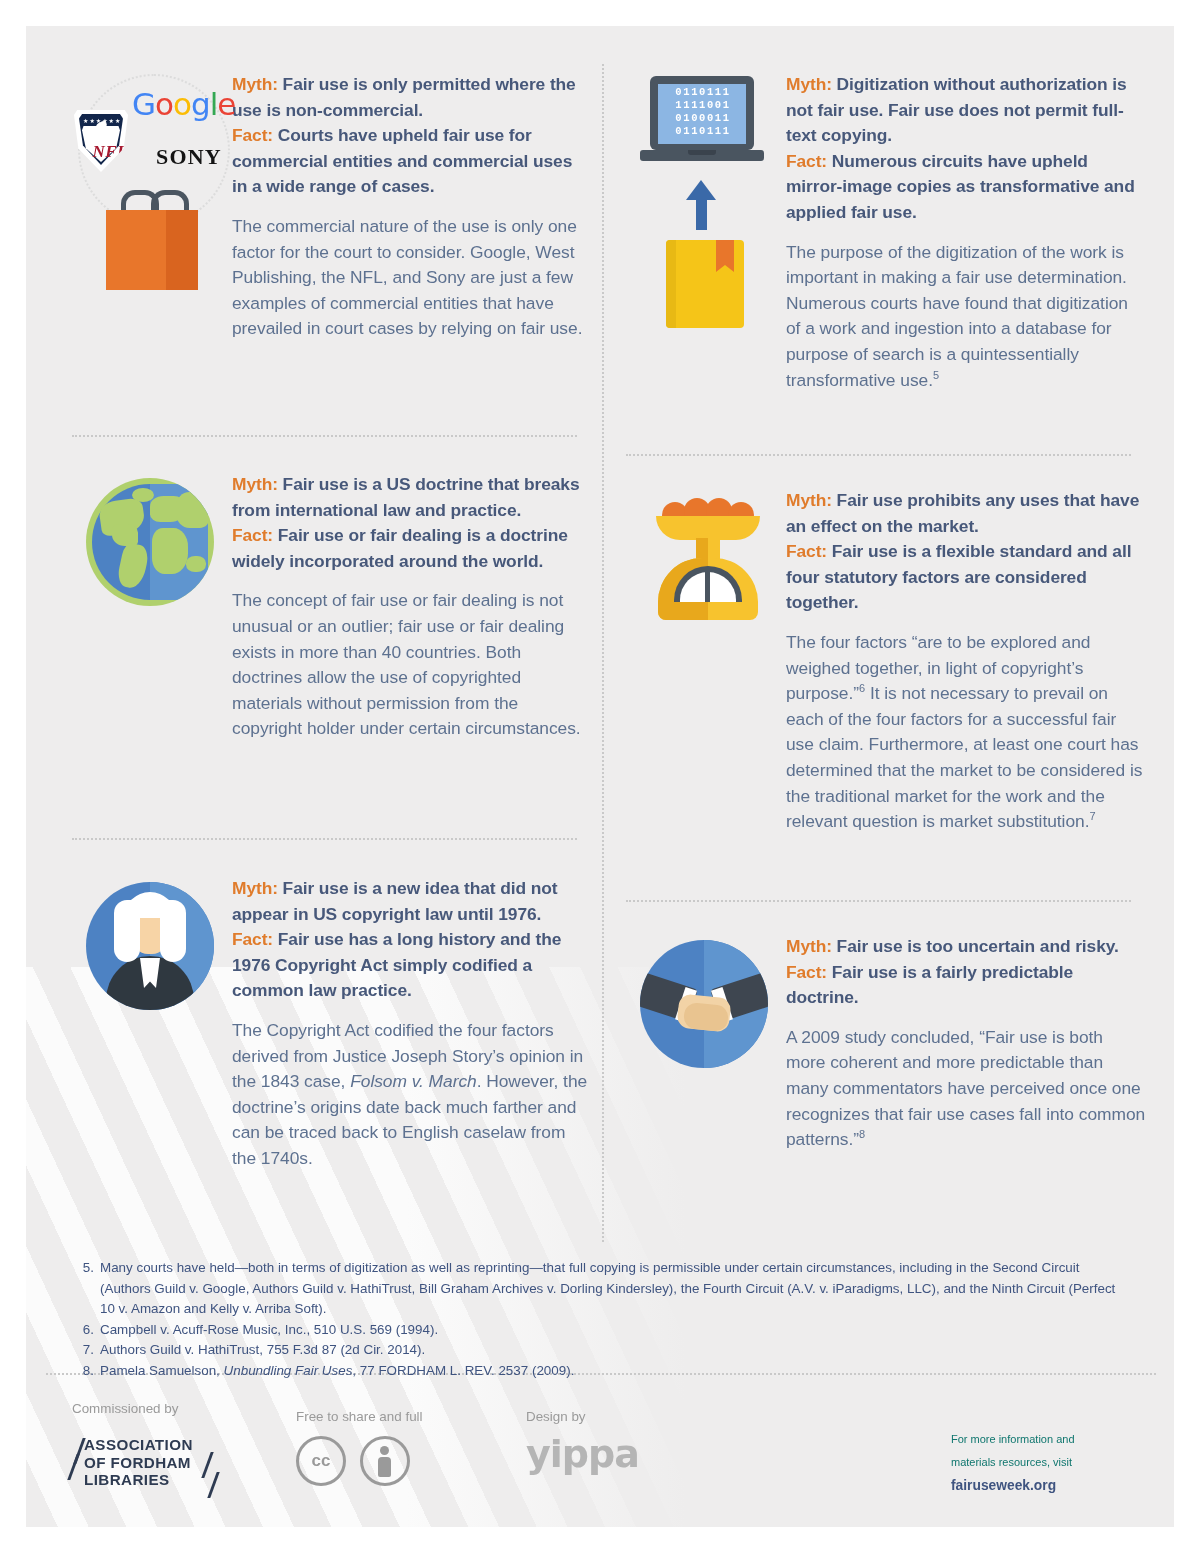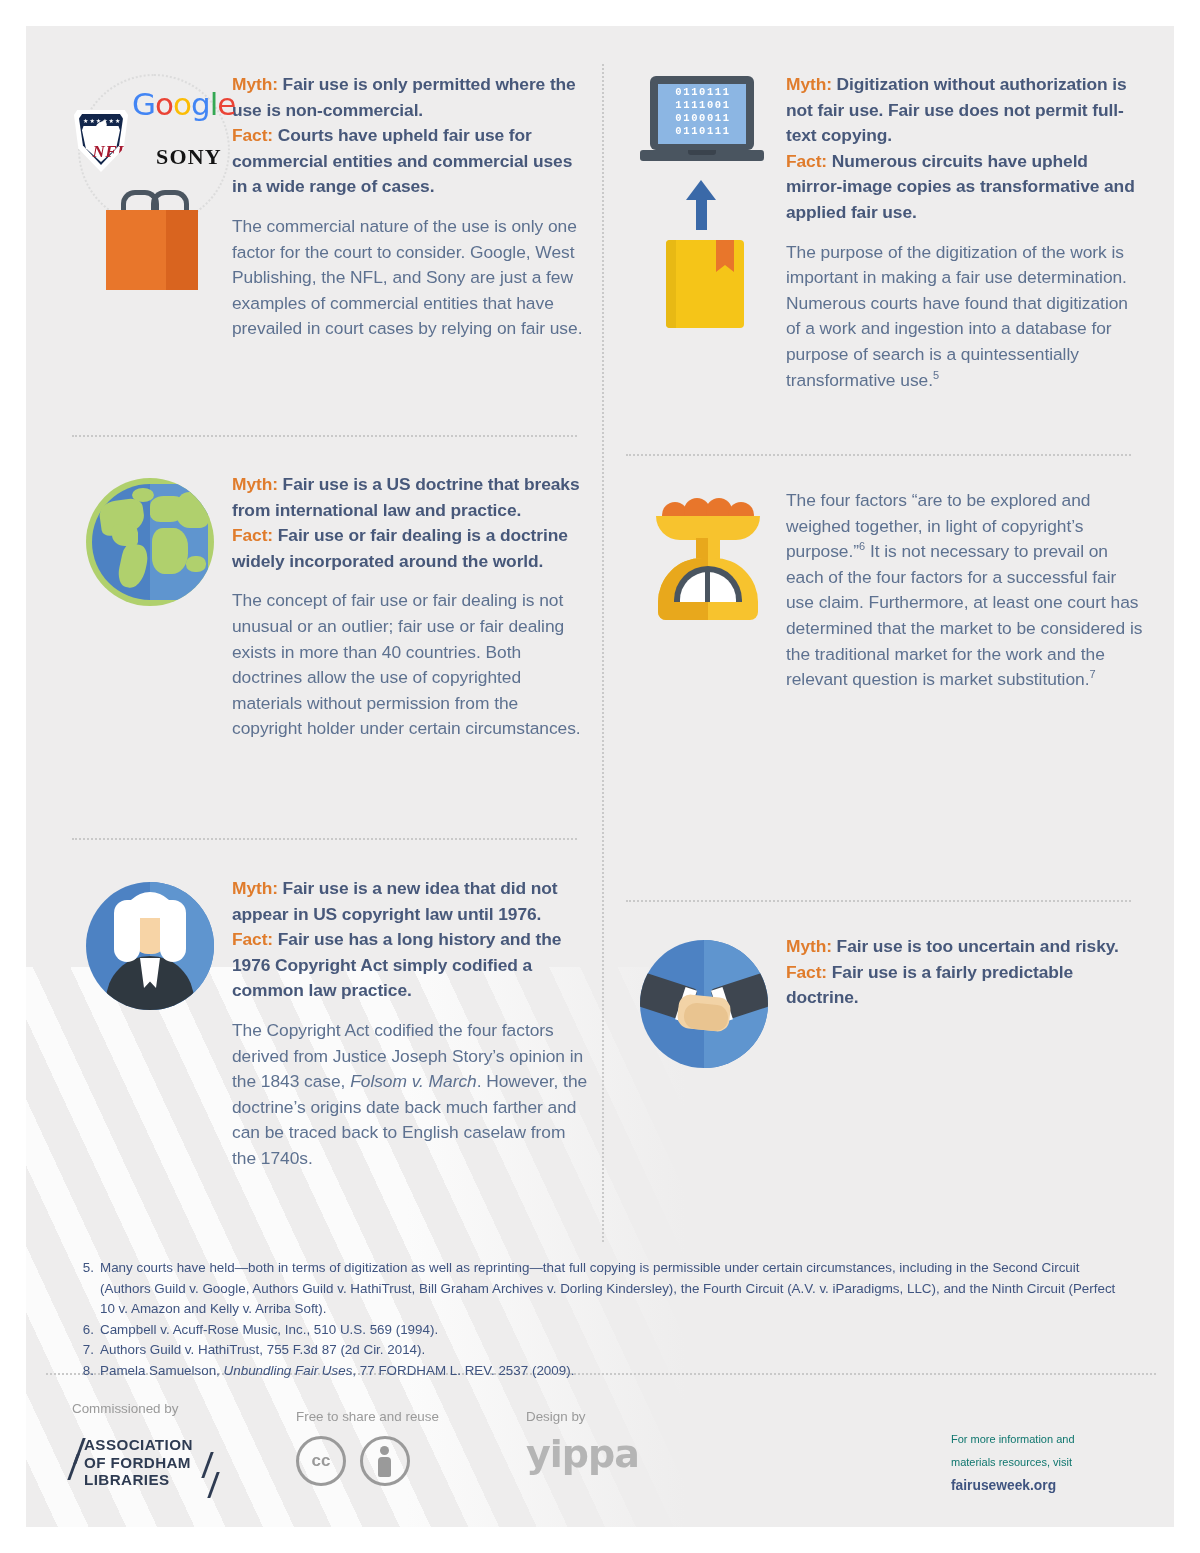--- a/index.html
+++ b/index.html
@@ -315,20 +315,24 @@
         <div class="sc-neck"></div>
         <div class="sc-neck-d"></div>
         <div class="sc-base"></div>
         <div class="sc-base-d"></div>
         <div class="sc-dial"></div>
         <div class="sc-dialw"></div>
         <div class="sc-needle"></div>
       </div>
     </div>
     <div class="text-col">
+      <p class="headline">
+        <span class="lbl">Myth:</span><span> Fair use prohibits any uses that have an effect on the market.</span><br>
+        <span class="lbl">Fact:</span><span> Fair use is a flexible standard and all four statutory factors are considered together.</span>
+      </p>
       <p class="body"><span>The four factors “are to be explored and weighed together, in light of copyright’s purpose.”</span><sup>6</sup><span> It is not necessary to prevail on each of the four factors for a successful fair use claim. Furthermore, at least one court has determined that the market to be considered is the traditional market for the work and the relevant question is market substitution.</span><sup>7</sup></p>
     </div>
   </div>
 
   <div class="item" style="left:46px;top:850px;">
     <div class="icon-col">
       <div class="judge">
         <div class="judge-r"></div>
         <div class="j-robe"></div>
         <div class="j-face"></div>
@@ -357,20 +361,21 @@
         <div class="cuf-r"></div>
         <div class="hand"></div>
         <div class="hand2"></div>
       </div>
     </div>
     <div class="text-col">
       <p class="headline">
         <span class="lbl">Myth:</span><span> Fair use is too uncertain and risky.</span><br>
         <span class="lbl">Fact:</span><span> Fair use is a fairly predictable doctrine.</span>
       </p>
+      <p class="body"><span>A 2009 study concluded, “Fair use is both more coherent and more predictable than many commentators have perceived once one recognizes that fair use cases fall into common patterns.”</span><sup>8</sup></p>
     </div>
   </div>
 
   <div class="notes">
     <div class="note">
       <span class="num">5.</span>
       <span class="txt"><span>Many courts have held—both in terms of digitization as well as reprinting—that full copying is permissible under certain circumstances, including in the Second Circuit (Authors Guild v. Google, Authors Guild v. HathiTrust, Bill Graham Archives v. Dorling Kindersley), the Fourth Circuit (A.V. v. iParadigms, LLC), and the Ninth Circuit (Perfect 10 v. Amazon and Kelly v. Arriba Soft).</span><i></i><span></span></span>
     </div>
     <div class="note">
       <span class="num">6.</span>
@@ -396,21 +401,21 @@
         <div class="sl sl3"></div>
         <div class="sl sl4"></div>
       <div class="arl-txt">
         <div>ASSOCIATION</div>
         <div>OF FORDHAM</div>
         <div>LIBRARIES</div>
       </div>
     </div>
 
     <div class="f-block" style="left:270px;top:10px;">
-      <div class="f-lab">Free to share and reuse</div>
+      <div class="f-lab">Free to share and full</div>
     </div>
     <div class="cc">
       <span class="cc-circ">cc</span>
       <span class="by-person">
         <span class="by-head"></span><span class="by-body"></span>
       </span>
     </div>
 
     <div class="f-block" style="left:500px;top:10px;">
       <div class="f-lab">Design by</div>

